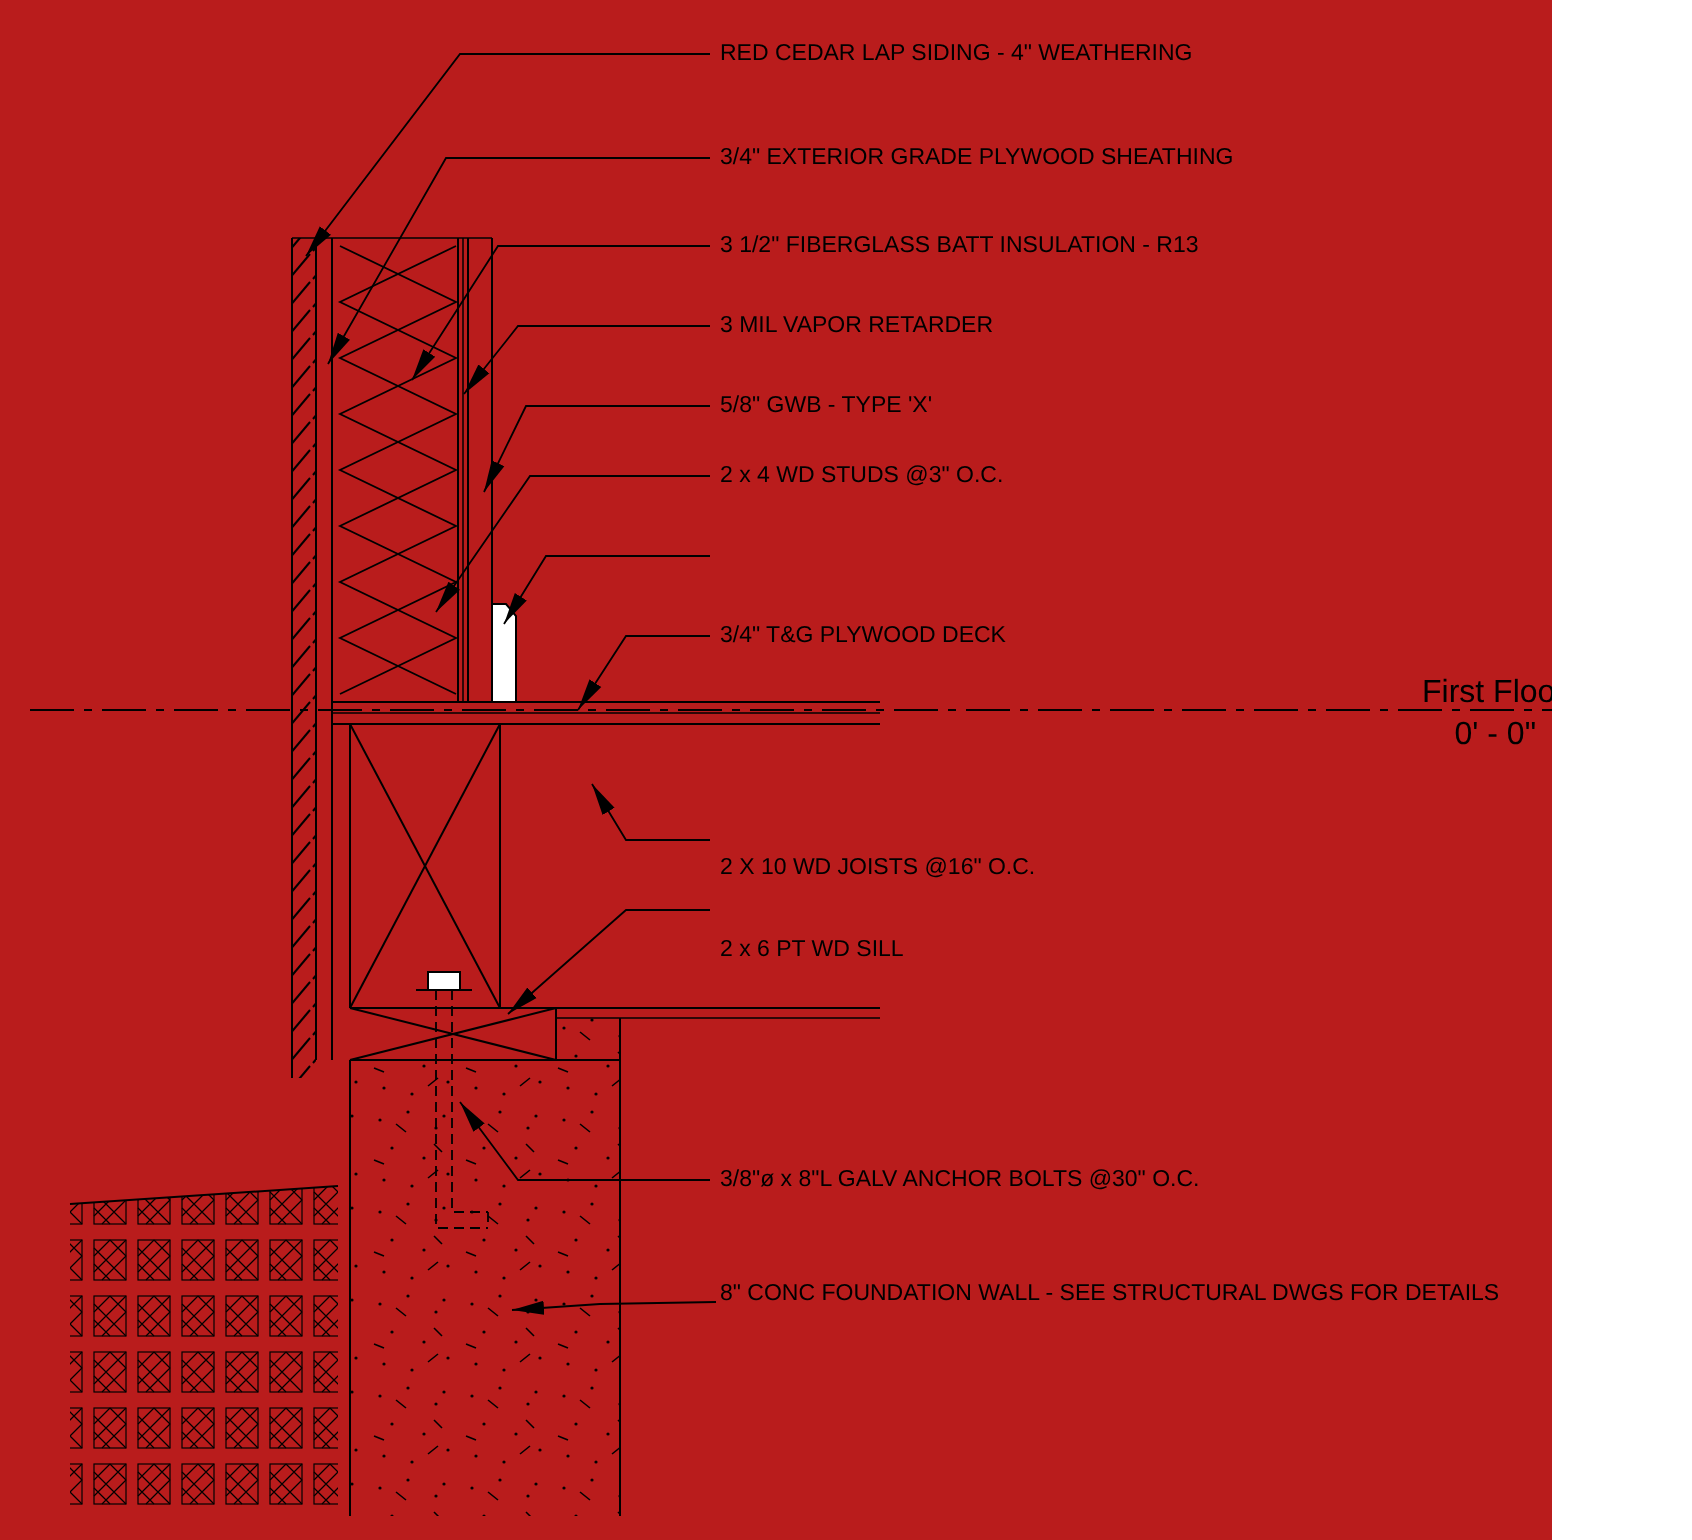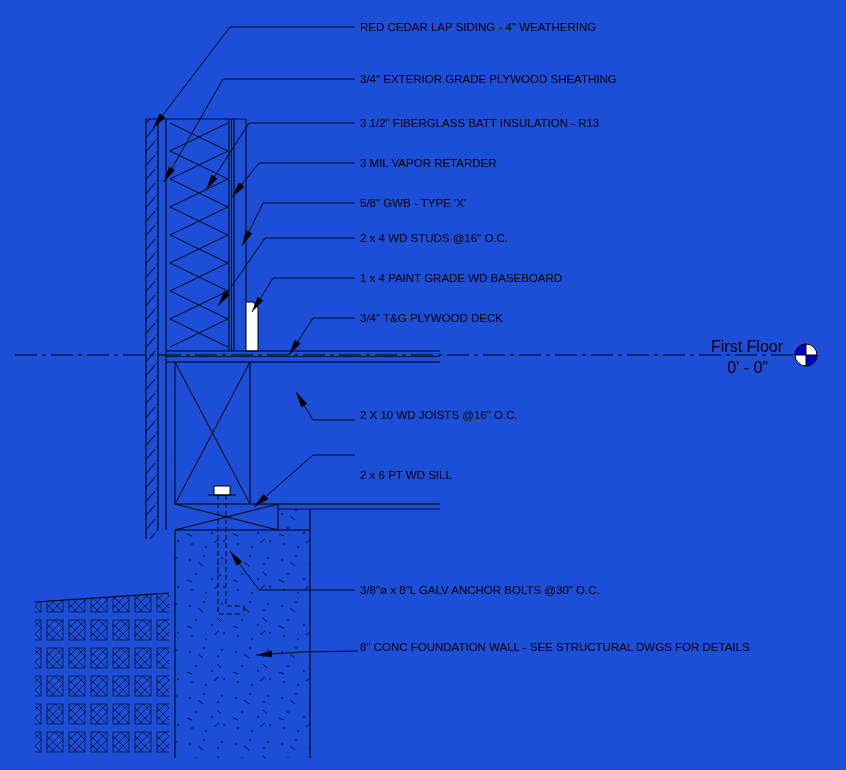--- a/index.html
+++ b/index.html
@@ -1,16 +1,16 @@
 <!DOCTYPE html>
 <html><head>
 <meta charset="utf-8">
 <style>
   html,body{margin:0;padding:0;background:#fff;}
-  #canvas{position:relative;width:846px;height:770px;background:#1d4ed8;overflow:hidden;
+  #canvas{position:relative;width:776px;height:770px;background:#b91c1c;overflow:hidden;
           font-family:"Liberation Sans",sans-serif;color:#000;}
   #linework{position:absolute;left:0;top:0;}
   .ann{position:absolute;font-size:11.5px;line-height:15px;white-space:nowrap;}
   .ann.wrap{white-space:normal;width:400px;}
   .lvl{position:absolute;font-size:16px;text-align:right;}
 </style>
 </head>
 <body>
 
 <div id="canvas">
@@ -144,24 +144,23 @@
         <path d="M358,651 L300,652 L256,655" marker-end="url(#arr)"></path>
       </g>
     </g>
   </svg>
 
   <div class="ann" style="left:360px;top:20px">RED CEDAR LAP SIDING - 4" WEATHERING</div>
   <div class="ann" style="left:360px;top:72px">3/4" EXTERIOR GRADE PLYWOOD SHEATHING</div>
   <div class="ann" style="left:360px;top:116px">3 1/2" FIBERGLASS BATT INSULATION - R13</div>
   <div class="ann" style="left:360px;top:156px">3 MIL VAPOR RETARDER</div>
   <div class="ann" style="left:360px;top:196px">5/8" GWB - TYPE 'X'</div>
-  <div class="ann" style="left:360px;top:231px">2 x 4 WD STUDS @16" O.C.</div>
-  <div class="ann" style="left:360px;top:271px">1 x 4 PAINT GRADE WD BASEBOARD</div>
+  <div class="ann" style="left:360px;top:231px">2 x 4 WD STUDS @3" O.C.</div>
   <div class="ann" style="left:360px;top:311px">3/4" T&amp;G PLYWOOD DECK</div>
-  <div class="ann" style="left:360px;top:408px">2 X 10 WD JOISTS @16" O.C.</div>
+  <div class="ann" style="left:360px;top:427px">2 X 10 WD JOISTS @16" O.C.</div>
   <div class="ann" style="left:360px;top:468px">2 x 6 PT WD SILL</div>
   <div class="ann" style="left:360px;top:583px">3/8"ø x 8"L GALV ANCHOR BOLTS @30" O.C.</div>
   <div class="ann wrap" style="left:360px;top:640px">8" CONC FOUNDATION WALL - SEE STRUCTURAL DWGS FOR DETAILS</div>
 
   <div class="lvl" style="left:600px;top:338px;width:183px">First Floor</div>
   <div class="lvl" style="left:600px;top:359px;width:168px">0' - 0"</div>
 
 </div>
 
 </body></html>

